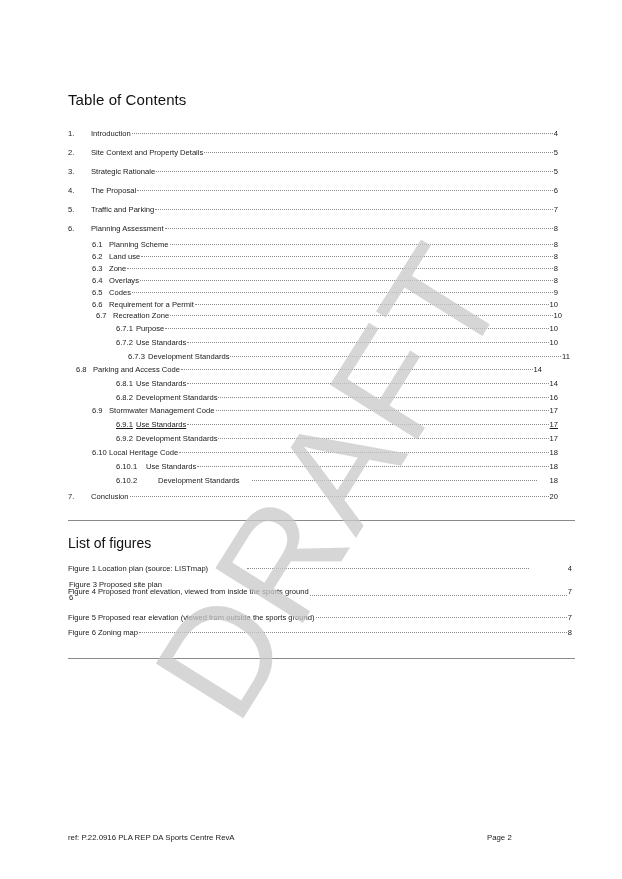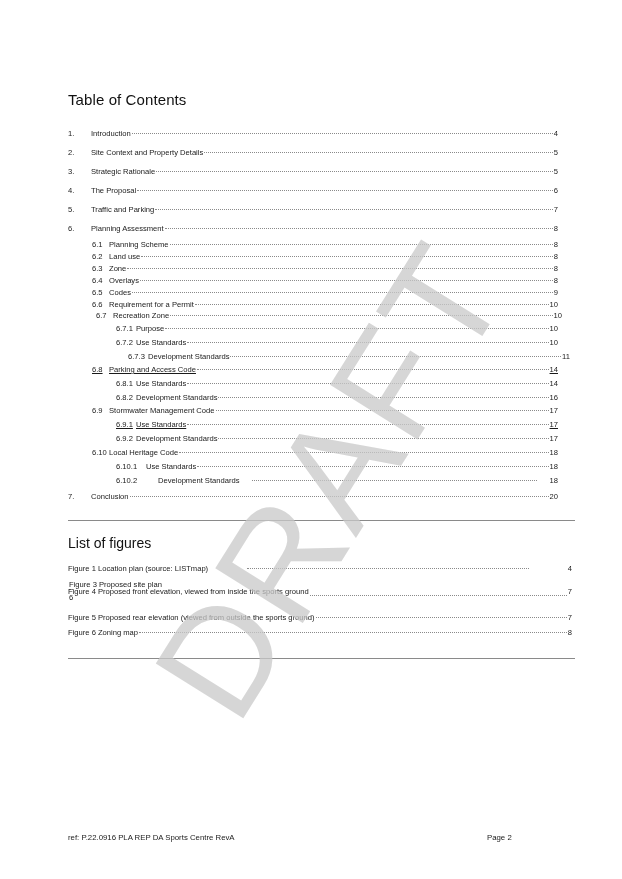--- a/index.html
+++ b/index.html
@@ -129,21 +129,21 @@
     <span class="label">Use Standards</span>
     <span class="leader"></span>
     <span class="page-num">10</span>
   </div>
   <div class="toc-row" style="top:351px; left:128px; width:442px;">
     <span class="num" style="width:20px">6.7.3</span>
     <span class="label">Development Standards</span>
     <span class="leader"></span>
     <span class="page-num">11</span>
   </div>
-  <div class="toc-row" style="top:364px; left:92px; width:466px;text-decoration:underline;">
+  <div class="toc-row" style="top:364px; left:76px; width:466px;">
     <span class="num" style="width:17px">6.8</span>
     <span class="label">Parking and Access Code</span>
     <span class="leader"></span>
     <span class="page-num">14</span>
   </div>
   <div class="toc-row" style="top:378px; left:116px; width:442px;">
     <span class="num" style="width:20px">6.8.1</span>
     <span class="label">Use Standards</span>
     <span class="leader"></span>
     <span class="page-num">14</span>

